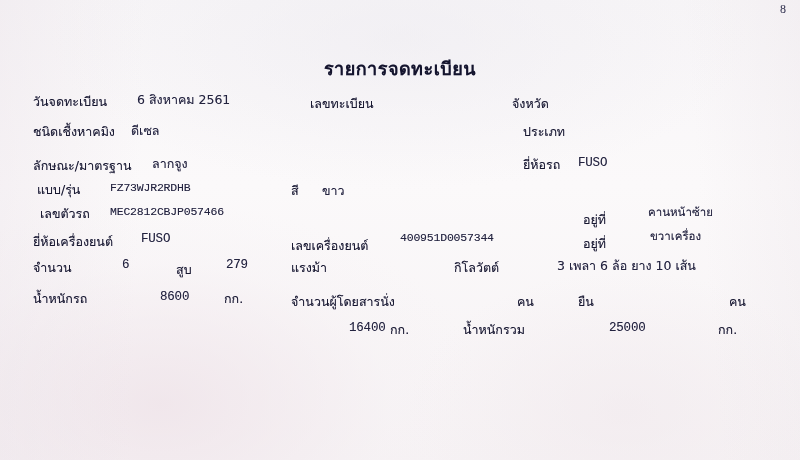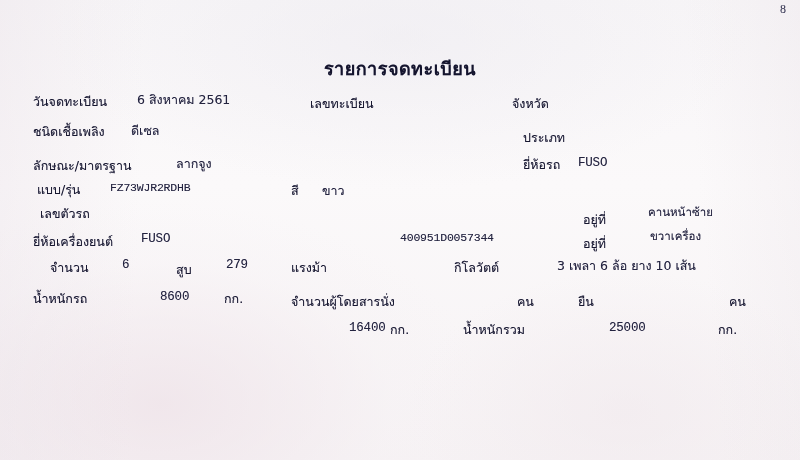--- a/index.html
+++ b/index.html
@@ -92,45 +92,47 @@
 
   <div class="doc-title inky">รายการจดทะเบียน</div>
 
   <div class="fld label inky" style="left:33px; top:92px;">วันจดทะเบียน</div>
   <div class="fld value-thai inky" style="left:137px; top:90px;">6 สิงหาคม 2561</div>
   <div class="fld label inky" style="left:310px; top:94px;">เลขทะเบียน</div>
   <div class="fld value inky" style="left:400px; top:94px;"></div>
   <div class="fld label inky" style="left:512px; top:94px;">จังหวัด</div>
   <div class="fld value inky" style="left:600px; top:94px;"></div>
 
-  <div class="fld label inky" style="left:33px; top:122px;">ชนิดเชื้อเพลิง</div>
+  <div class="fld label inky" style="left:33px; top:122px;">ชนิดเชื้งหาคมิง</div>
   <div class="fld value-thai inky" style="left:131px; top:121px;">ดีเซล</div>
-  <div class="fld label inky" style="left:523px; top:128px;">ประเภท</div>
+  <div class="fld label inky" style="left:523px; top:122px;">ประเภท</div>
 
   <div class="fld label inky" style="left:33px; top:156px;">ลักษณะ/มาตรฐาน</div>
-  <div class="fld value-thai inky" style="left:176px; top:154px;">ลากจูง</div>
+  <div class="fld value-thai inky" style="left:152px; top:154px;">ลากจูง</div>
   <div class="fld label inky" style="left:523px; top:155px;">ยี่ห้อรถ</div>
   <div class="fld value inky" style="left:578px; top:156px;">FUSO</div>
 
   <div class="fld label inky" style="left:37px; top:180px;">แบบ/รุ่น</div>
   <div class="fld value inky small" style="left:110px; top:181px;">FZ73WJR2RDHB</div>
   <div class="fld label inky" style="left:291px; top:181px;">สี</div>
   <div class="fld value-thai inky" style="left:322px; top:181px;">ขาว</div>
 
   <div class="fld label inky" style="left:40px; top:204px;">เลขตัวรถ</div>
+  <div class="fld value inky small" style="left:110px; top:205px;">MEC2812CBJP057466</div>
   <div class="fld label inky" style="left:583px; top:210px;">อยู่ที่</div>
   <div class="fld value-thai inky small" style="left:648px; top:203px;">คานหน้าซ้าย</div>
 
   <div class="fld label inky" style="left:33px; top:232px;">ยี่ห้อเครื่องยนต์</div>
   <div class="fld value inky" style="left:141px; top:232px;">FUSO</div>
+  <div class="fld label inky" style="left:291px; top:236px;">เลขเครื่องยนต์</div>
   <div class="fld value inky small" style="left:400px; top:231px;">400951D0057344</div>
   <div class="fld label inky" style="left:583px; top:234px;">อยู่ที่</div>
   <div class="fld value-thai inky small" style="left:650px; top:227px;">ขวาเครื่อง</div>
 
-  <div class="fld label inky" style="left:50px; top:258px;">จำนวน</div>
+  <div class="fld label inky" style="left:33px; top:258px;">จำนวน</div>
   <div class="fld value inky" style="left:122px; top:258px;">6</div>
   <div class="fld label inky" style="left:176px; top:260px;">สูบ</div>
   <div class="fld value inky" style="left:226px; top:258px;">279</div>
   <div class="fld label inky" style="left:291px; top:258px;">แรงม้า</div>
   <div class="fld label inky" style="left:454px; top:258px;">กิโลวัตต์</div>
   <div class="fld value-thai inky" style="left:533px; top:256px;margin-left:24px;">3 เพลา 6 ล้อ ยาง 10 เส้น</div>
 
   <div class="fld label inky" style="left:33px; top:289px;">น้ำหนักรถ</div>
   <div class="fld value inky" style="left:160px; top:290px;">8600</div>
   <div class="fld label inky" style="left:224px; top:289px;">กก.</div>

